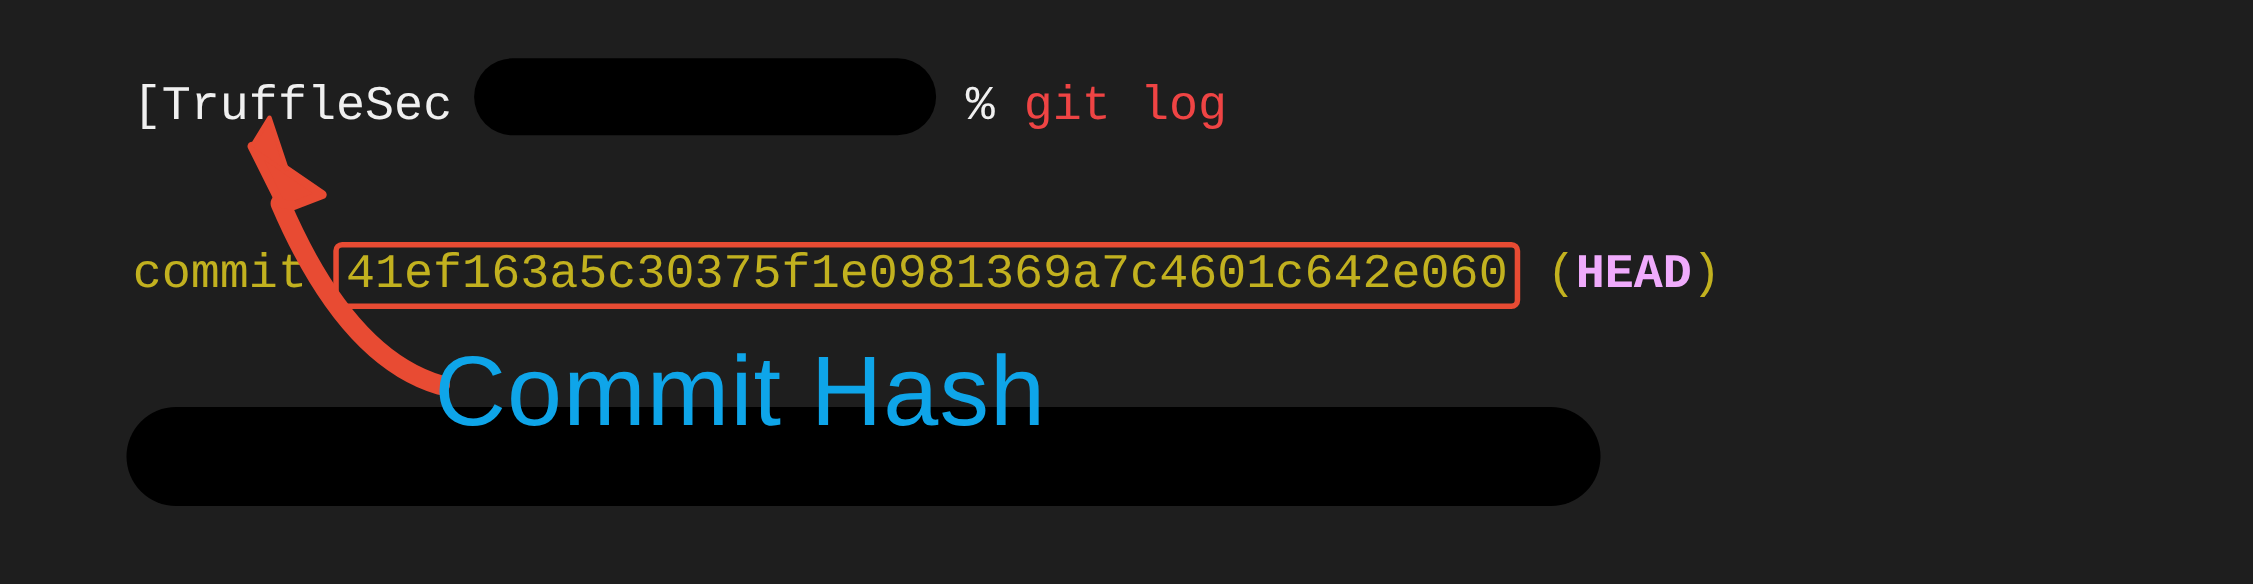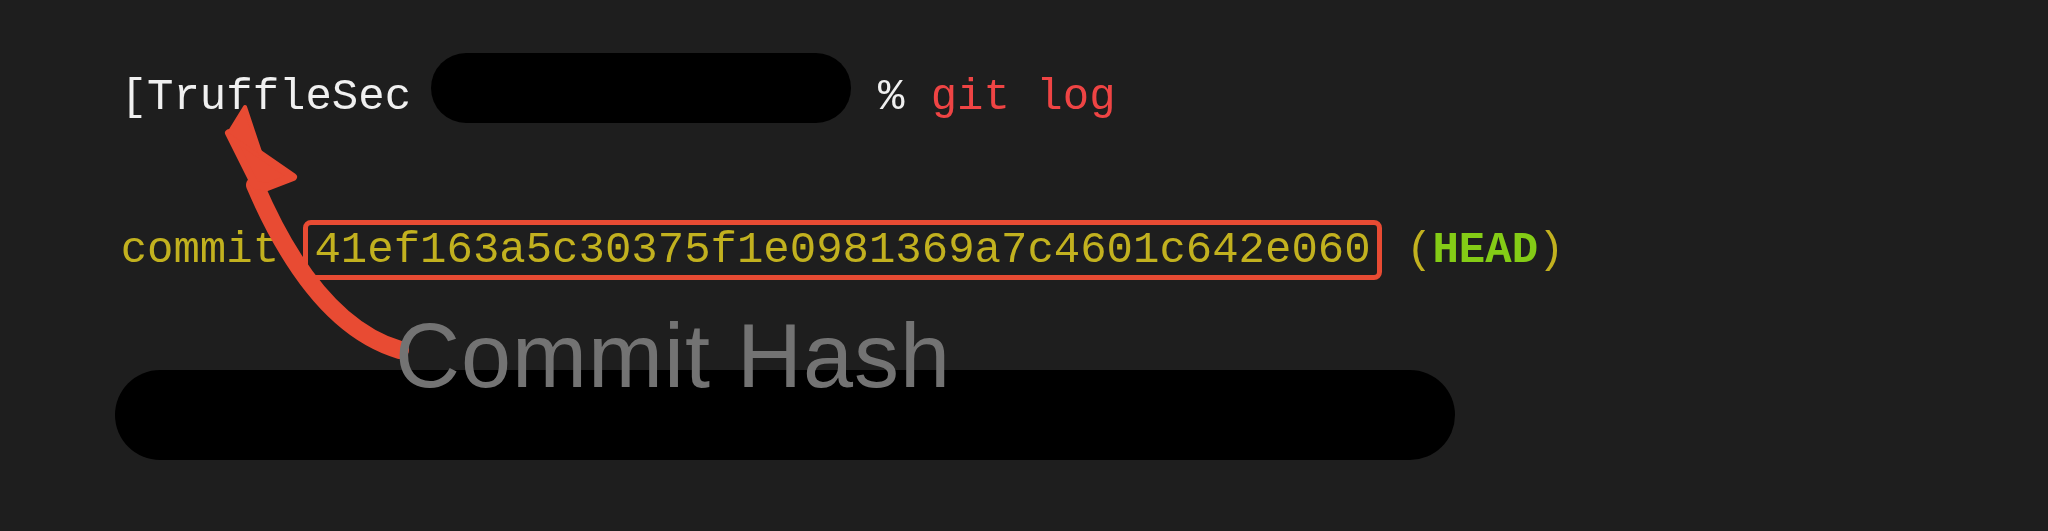--- a/index.html
+++ b/index.html
@@ -58,21 +58,21 @@
       margin: -4px -2px;
       position: relative;
     }
     .commit-hash {
       color: #c2b11f;
     }
     .paren {
       color: #c2b11f;
     }
     .head-ref {
-      color: #84cc16;
+      color: #f0abfc;
       font-weight: bold;
     }
     .author-text, .date-text {
       color: #f0f0f0;
     }
     .redact-bottom {
       position: absolute;
       left: 115px;
       top: 370px;
       width: 1340px;
@@ -80,21 +80,21 @@
       background: #000;
       border-radius: 50px;
       z-index: 1;
     }
     .annotation-label {
       position: absolute;
       left: 395px;
       top: 305px;
       font-family: 'Helvetica Neue', Arial, sans-serif;
       font-size: 90px;
-      color: #737373;
+      color: #0ea5e9;
       z-index: 5;
       letter-spacing: 1px;
     }
     .arrow-container {
       position: absolute;
       left: 195px;
       top: 125px;
       width: 260px;
       height: 260px;
       z-index: 4;

